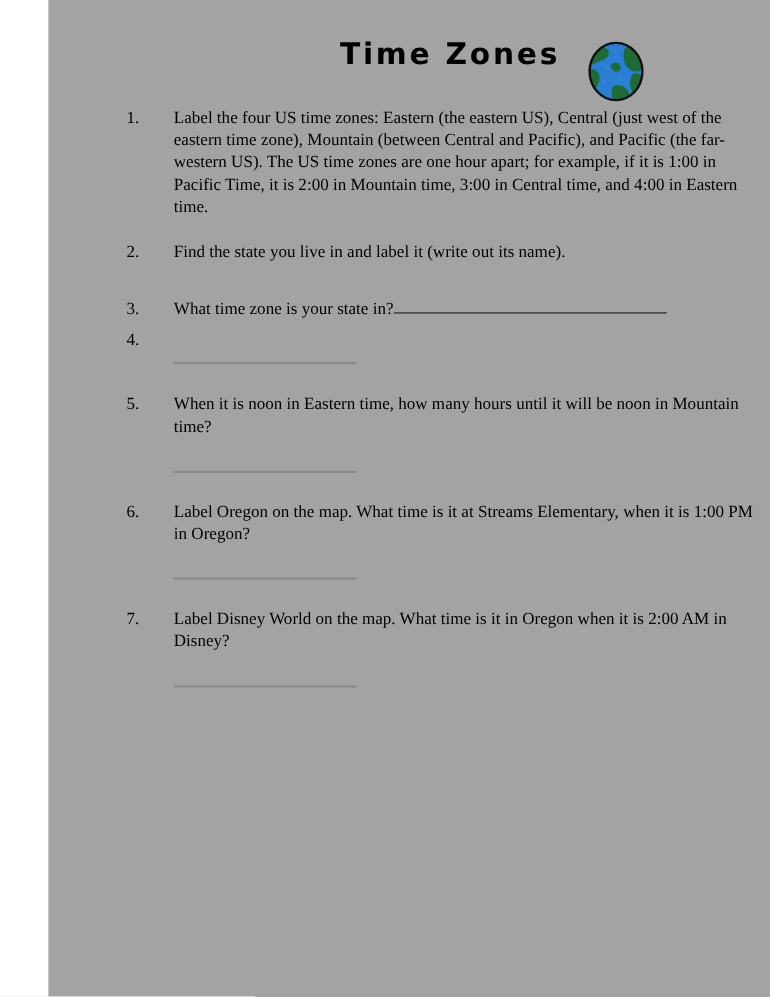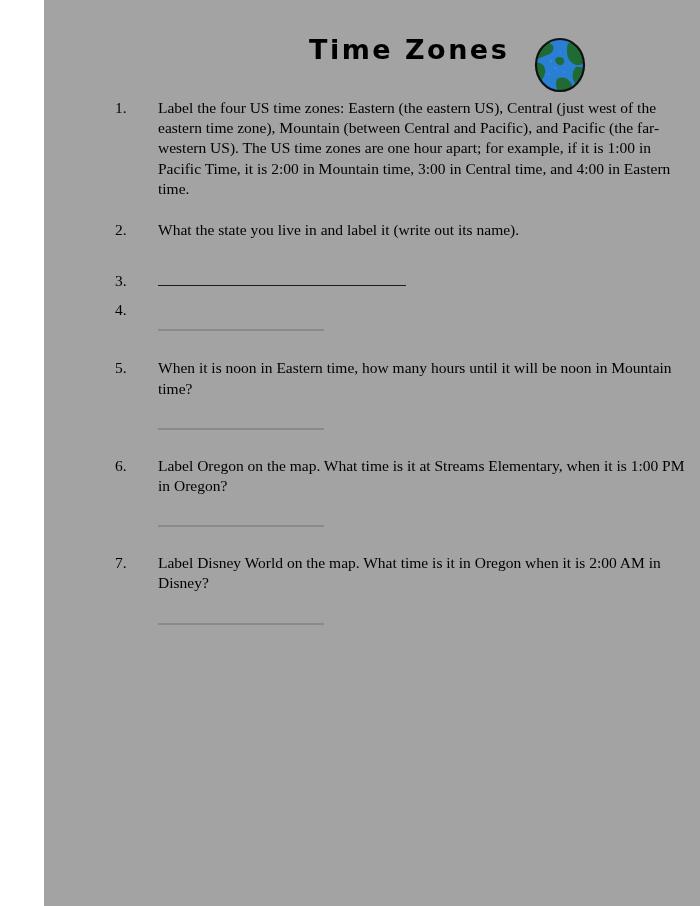--- a/index.html
+++ b/index.html
@@ -147,29 +147,29 @@
 
     <div class="q-item">
       <span class="q-num">1.</span>
       <span class="q-text">Label the four US time zones: Eastern (the eastern US), Central (just west of the eastern time zone), Mountain (between Central and Pacific), and Pacific (the far-western US). The US time zones are one hour apart; for example, if it is 1:00 in Pacific Time, it is 2:00 in Mountain time, 3:00 in Central time, and 4:00 in Eastern time.</span>
     </div>
 
     <div class="gap-1"></div>
 
     <div class="q-item">
       <span class="q-num">2.</span>
-      <span class="q-text">What the state you live in and label it (write out its name).</span>
+      <span class="q-text">Find the state you live in and label it (write out its name).</span>
     </div>
 
     <div class="gap-2"></div>
     <div class="gap-3"></div>
 
     <div class="q-item">
       <span class="q-num">3.</span>
-      <span class="blank-inline"></span>
+      <span class="q-text">What time zone is your state in?</span><span class="blank-inline"></span>
     </div>
 
     <div class="gap-3"></div>
 
     <div class="q-item">
       <span class="q-num">4.</span>
     </div>
     <div class="gap-ans"></div>
     <div class="blank-answer"></div>
 

